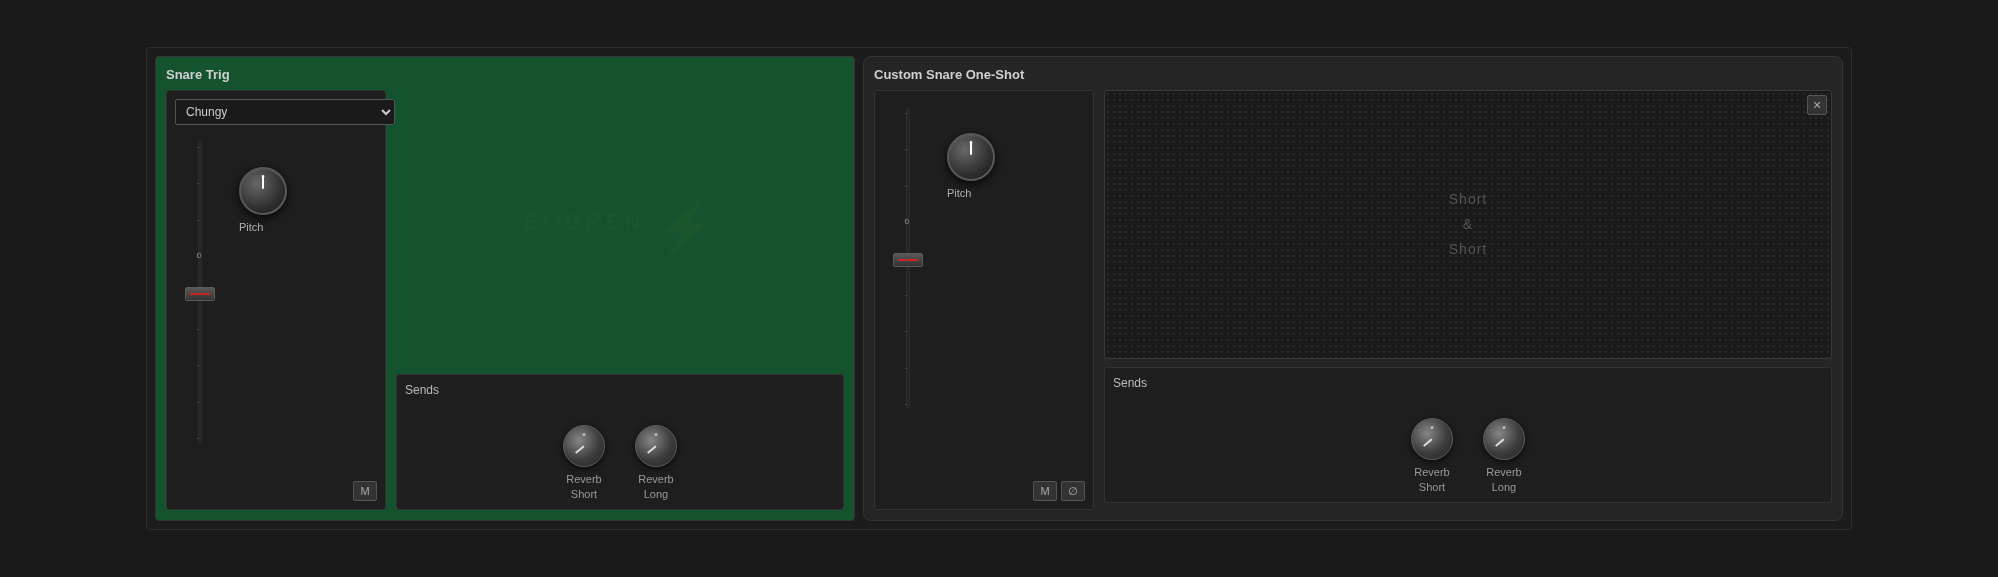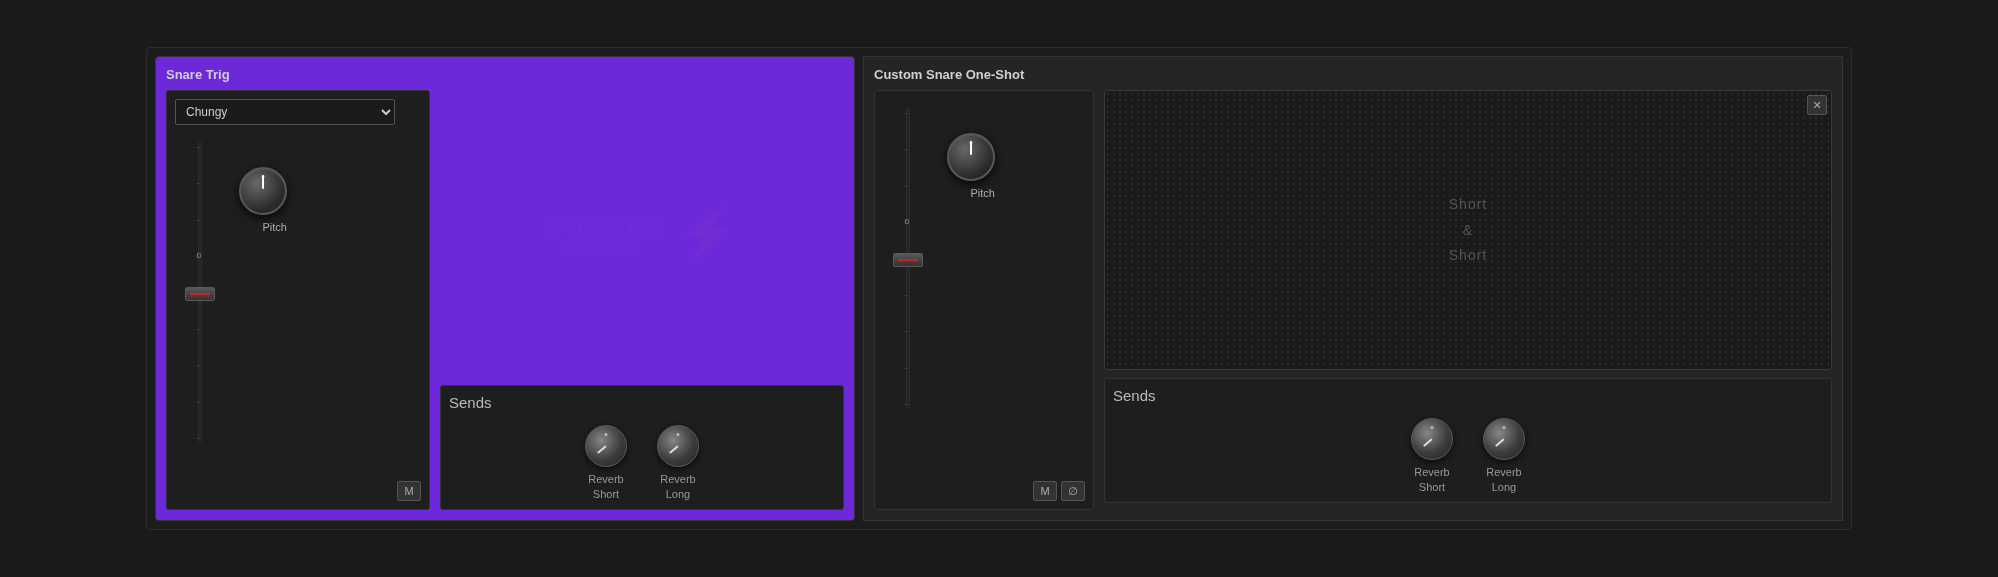--- a/index.html
+++ b/index.html
@@ -40,22 +40,22 @@
       justify-content: center;
     }
     .sends-panel {
       background: #1e1e1e;
       border: 1px solid #333;
       border-radius: 3px;
       padding: 12px;
     }
     .sends-title {
       color: #bbb;
-      font-size: 15px;
-      margin-bottom: 14px;
+      font-size: 12px;
+      margin-bottom: 28px;
     }
     .sends-knobs {
       display: flex;
       gap: 30px;
       justify-content: center;
     }
     .send-knob-wrap {
       display: flex;
       flex-direction: column;
       align-items: center;
@@ -160,30 +160,30 @@
       display: flex;
       gap: 8px;
       background: #1c1c1c;
       padding: 8px;
       border: 1px solid #2e2e2e;
       border-radius: 4px;
     }
 
     .section-left {
       width: 700px;
-      background: #6d28d9;
+      background: #14532d;
       border: 1px solid #353535;
       border-radius: 4px;
       padding: 10px;
     }
     .section-right {
       width: 980px;
       background: #252525;
       border: 1px solid #353535;
-      border-radius: 0;
+      border-radius: 8px;
       padding: 10px;
     }
 
     .section-header {
       color: #d0d0d0;
       font-size: 13px;
       font-weight: 600;
       margin-bottom: 8px;
     }
 
@@ -257,21 +257,21 @@
       color: #555;
     }
     .fader-label-zero {
       font-size: 8px;
       color: #888;
     }
 
     .pitch-knob-area {
       display: flex;
       flex-direction: column;
-      align-items: flex-end;
+      align-items: flex-start;
       margin-top: 30px;
       margin-left: 8px;
     }
 
     .pitch-knob {
       width: 48px;
       height: 48px;
       background: radial-gradient(circle at 36% 33%, #686868, #2c2c2c 65%, #1a1a1a);
       border-radius: 50%;
       border: 2px solid #585858;
@@ -340,21 +340,21 @@
 </head>
 <body>
 
 <div class="main-wrapper">
 
   <div class="section-left">
     <div class="section-header">Snare Trig</div>
 
     <div style="display:flex; gap:10px;">
 
-      <div class="inner-box" style="width:264px; position:relative; min-height:420px;">
+      <div class="inner-box" style="width:220px; position:relative; min-height:420px;">
         <select class="preset-dropdown">
           <option>Chungy</option>
         </select>
         <div style="position:relative; display:flex; align-items:flex-start; gap:6px; height:330px; margin-top:4px;">
 
           <div class="v-fader" style="position:relative; width:50px; height:300px; margin-top:5px;">
             <div class="v-fader-labels-left">
               <span class="fader-label tick">-</span>
               <span class="fader-label tick">-</span>
               <span class="fader-label tick">-</span>

